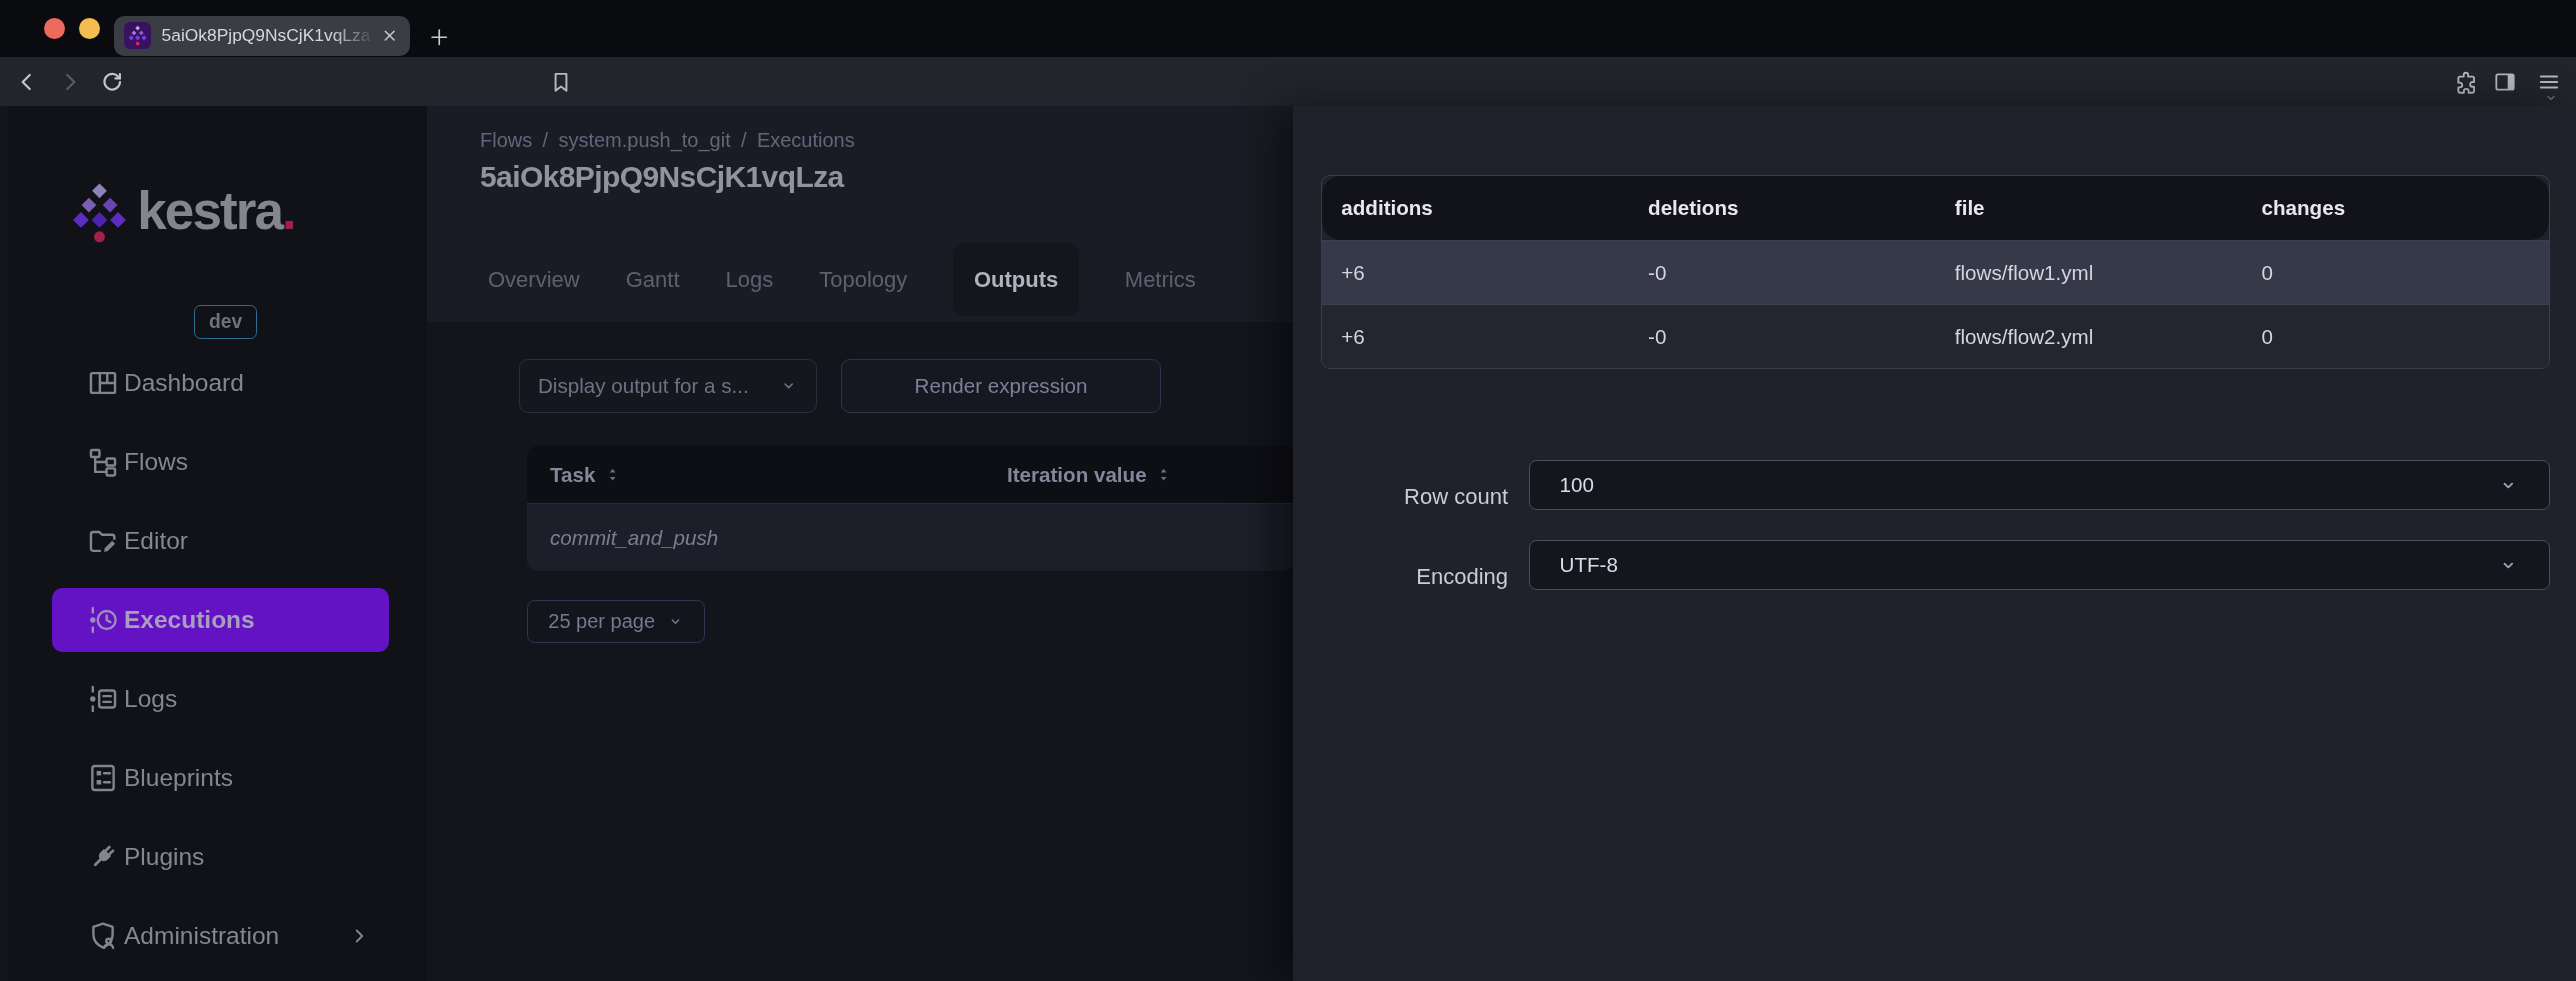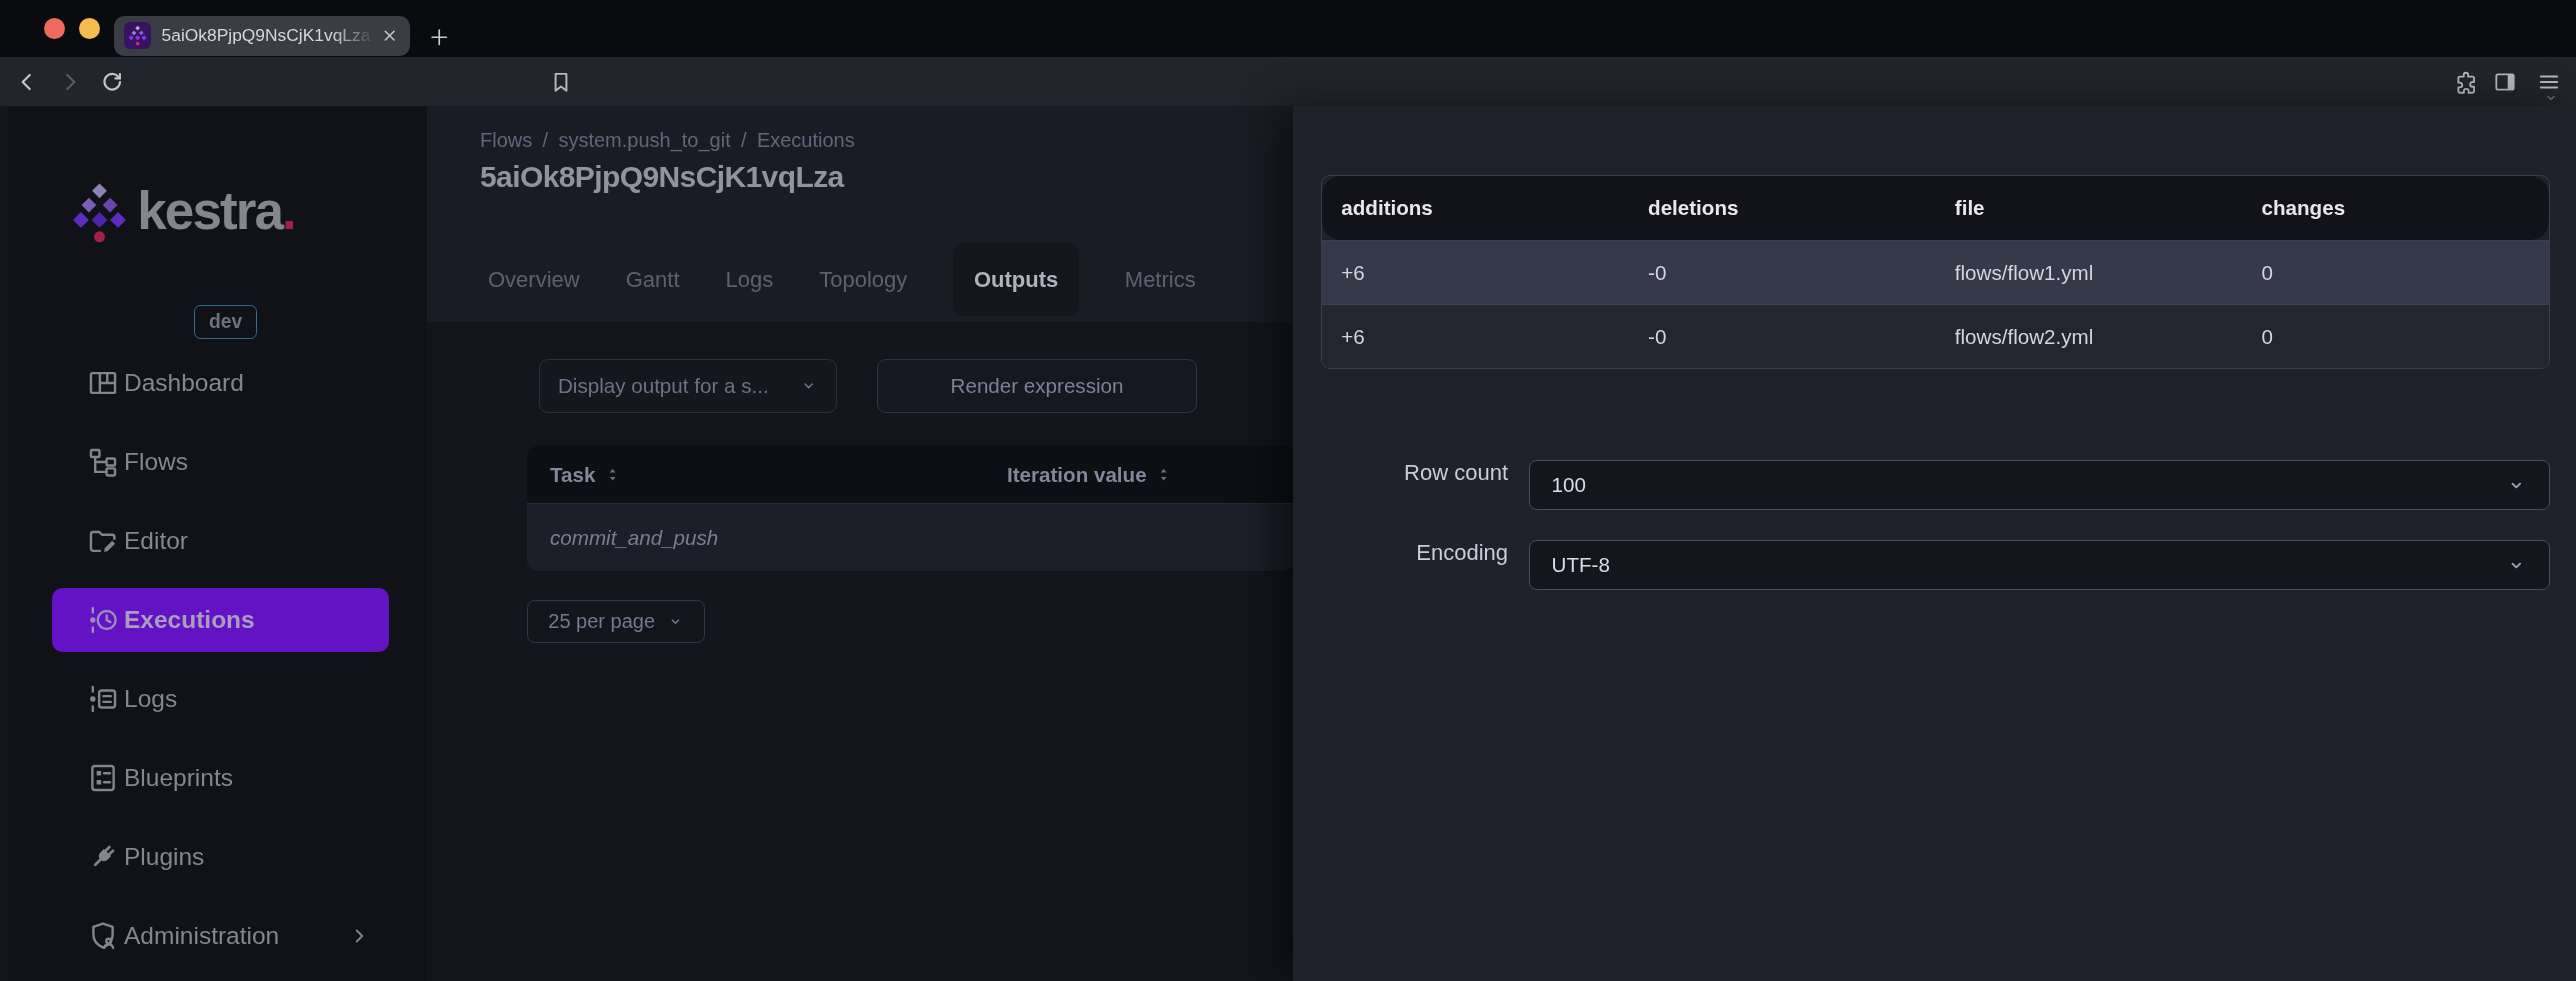--- a/index.html
+++ b/index.html
@@ -73,21 +73,21 @@
   .main { position:absolute; left:427px; top:0; right:0; height:100%; background:#13151c; }
   .band { position:absolute; left:0; top:0; right:0; height:216px; background:#1a1c25; }
   .breadcrumb { position:absolute; left:53px; top:23px; font-size:20px; color:#63657a; display:flex; gap:10.3px; }
   .breadcrumb .bc-link { cursor:pointer; }
   .page-title { position:absolute; left:53px; top:54px; font-size:30px; font-weight:700; color:#92939c; letter-spacing:-0.6px; }
   .tabs { position:absolute; left:61px; top:137px; display:flex; gap:46px; align-items:center; height:73px; }
   .tab { font-size:22px; font-weight:500; color:#5e6070; height:73px; line-height:73px; cursor:pointer; white-space:nowrap; }
   .tab.active { background:#15161c; border-radius:10.3px; padding:0 20.6px; color:#b0b2bd; font-weight:700; }
 
   .content { position:absolute; left:0; top:216px; right:0; bottom:0; background:#13151c; }
-  .controls { position:absolute; left:112px; top:37px; display:flex; gap:40px; }
+  .controls { position:absolute; left:92px; top:37px; display:flex; gap:24px; }
   .out-select { width:298px; height:54px; border:1.3px solid #2c2e40; background:#15171f; border-radius:9px;
                 display:flex; align-items:center; padding:0 18px; font-size:20.6px; color:#6f7186; cursor:pointer; }
   .out-select .chev { margin-left:auto; width:19.3px; height:19.3px; color:#6f7186; }
   .render-btn { width:320px; height:54px; border:1.3px solid #30334a; background:#161821; border-radius:9px;
                 display:flex; align-items:center; justify-content:center; font-size:20.6px; color:#7e8098; cursor:pointer; }
 
   .task-table { position:absolute; left:100px; top:124px; width:767px; border-radius:10.3px; overflow:hidden; }
   .tt-head { height:57px; background:#0e0f15; display:flex; align-items:center; }
   .tt-col1 { width:480px; padding-left:23px; display:flex; align-items:center; }
   .tt-col2 { flex:1; display:flex; align-items:center; }
@@ -111,25 +111,25 @@
 
   .pv-table { margin:69px 26px 0 28px; border:1.3px solid #3a3d4b; border-radius:9px; overflow:hidden; }
   .pv-tr { display:flex; height:64px; align-items:center; }
   .pv-tr > div { flex:1; padding-left:19.3px; font-size:20.6px; white-space:nowrap; overflow:hidden; }
   .pv-head { background:#121318;border-radius:19px; }
   .pv-head > div { font-weight:700; color:#e9e6f2; }
   .pv-r0 { background:#363948; border-top:1.3px solid #3c3f4d; }
   .pv-r1 { background:#23252f; border-top:1.3px solid #3c3f4d; }
   .pv-tr.pv-data > div { color:#d6d3e2; }
 
-  .field { position:absolute; left:28px; right:26px; height:50px; display:flex; align-items:flex-start; }
+  .field { position:absolute; left:28px; right:26px; height:50px; display:flex; align-items:flex-end; }
   .field-1 { top:354px; } .field-2 { top:434px; }
   .field-label { width:187px; text-align:right; font-size:22px; color:#cdcadb; margin-right:20.6px; flex:0 0 auto; }
   .field-select { flex:1; height:50px; background:#14161e; border:1.3px solid #474d63; border-radius:7.7px;
-                  display:flex; align-items:center; padding:0 22px; font-size:20.6px; color:#dedbe9; cursor:pointer; }
+                  display:flex; align-items:center; padding:0 30px; font-size:20.6px; color:#dedbe9; cursor:pointer; }
   .field-select .chev { margin-left:auto; width:20.6px; height:20.6px; color:#aaa4bf; }
 </style>
 </head>
 <body>
 
 <div class="tabstrip">
   <div class="traffic">
     <span class="t-red"></span>
     <span class="t-yellow"></span>
     <span class="t-green"></span>

